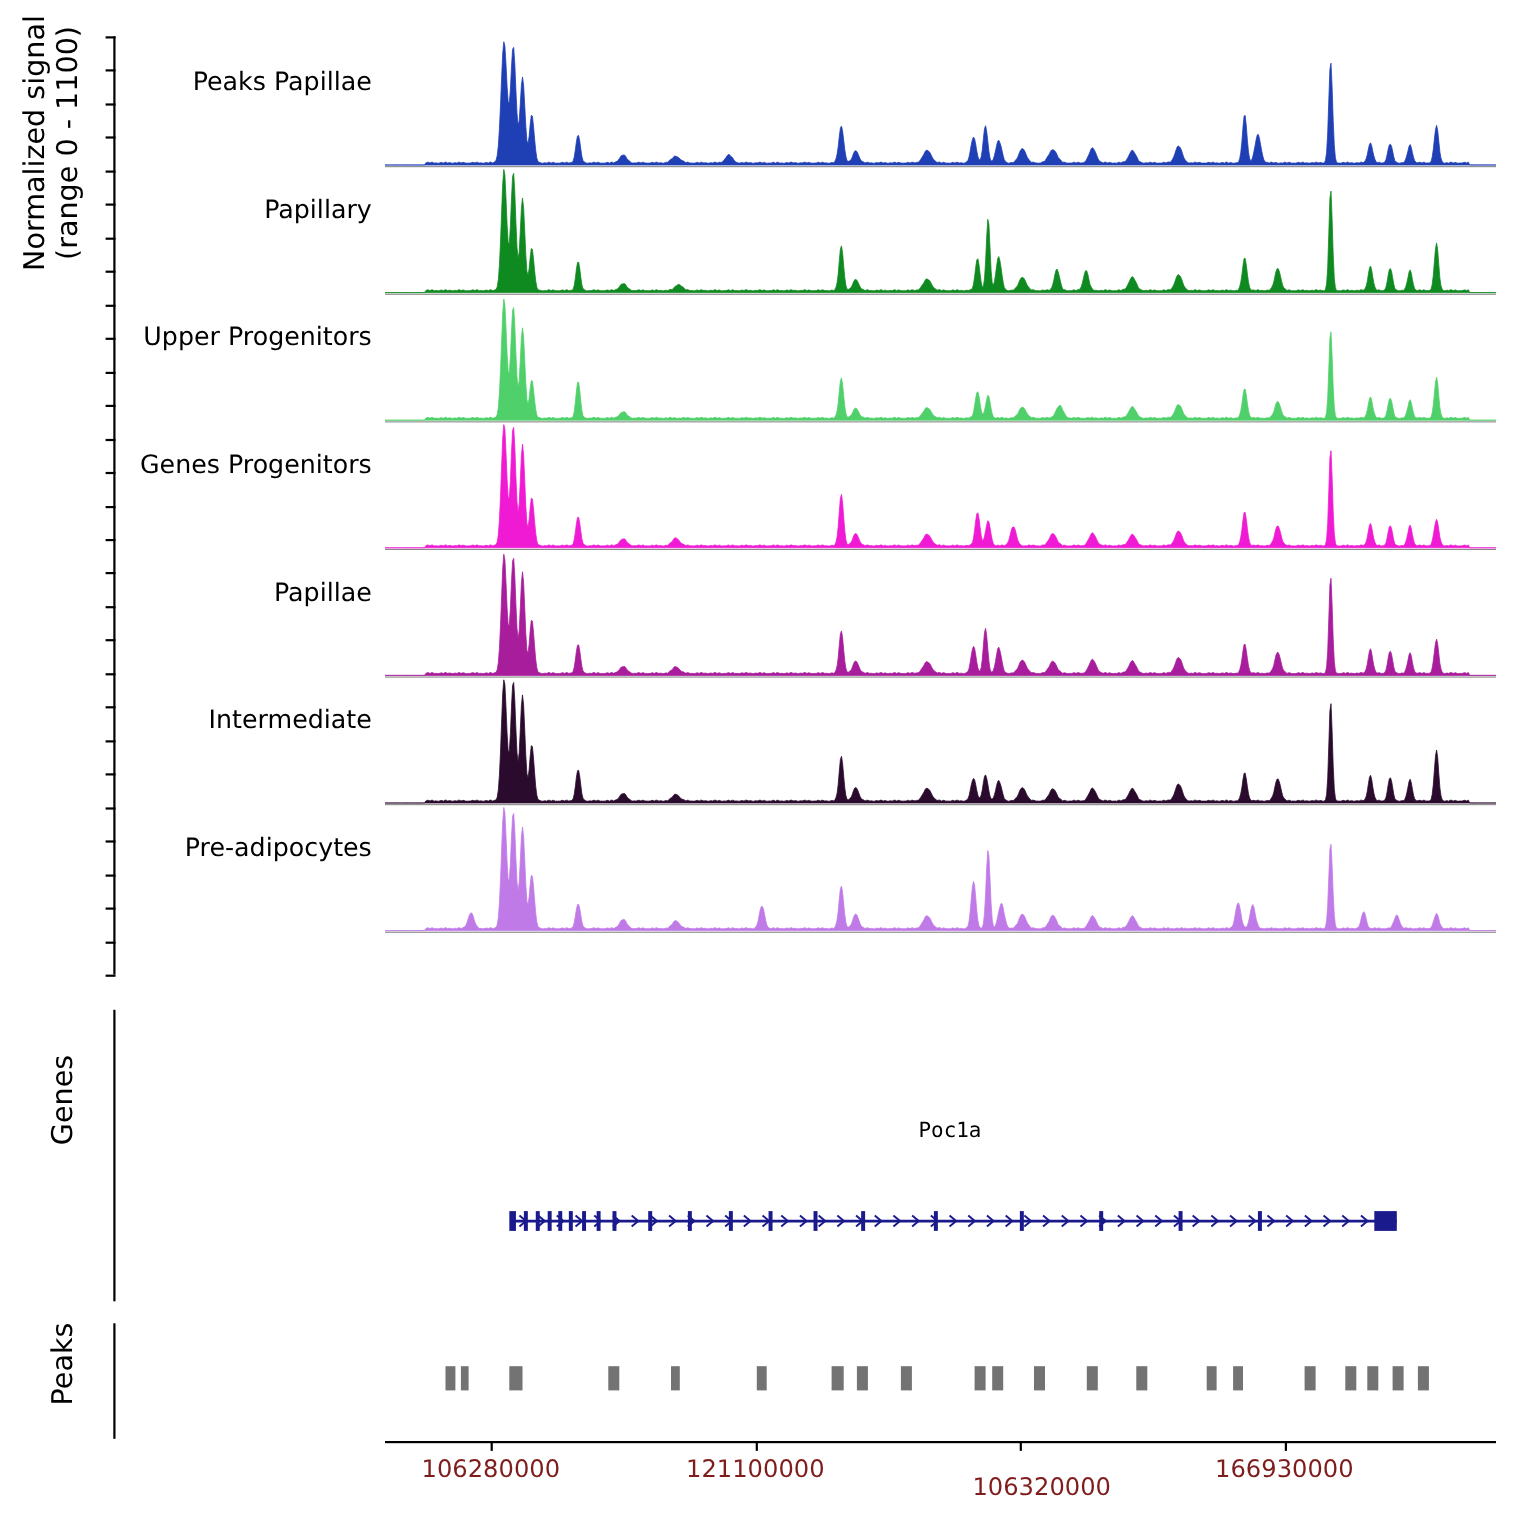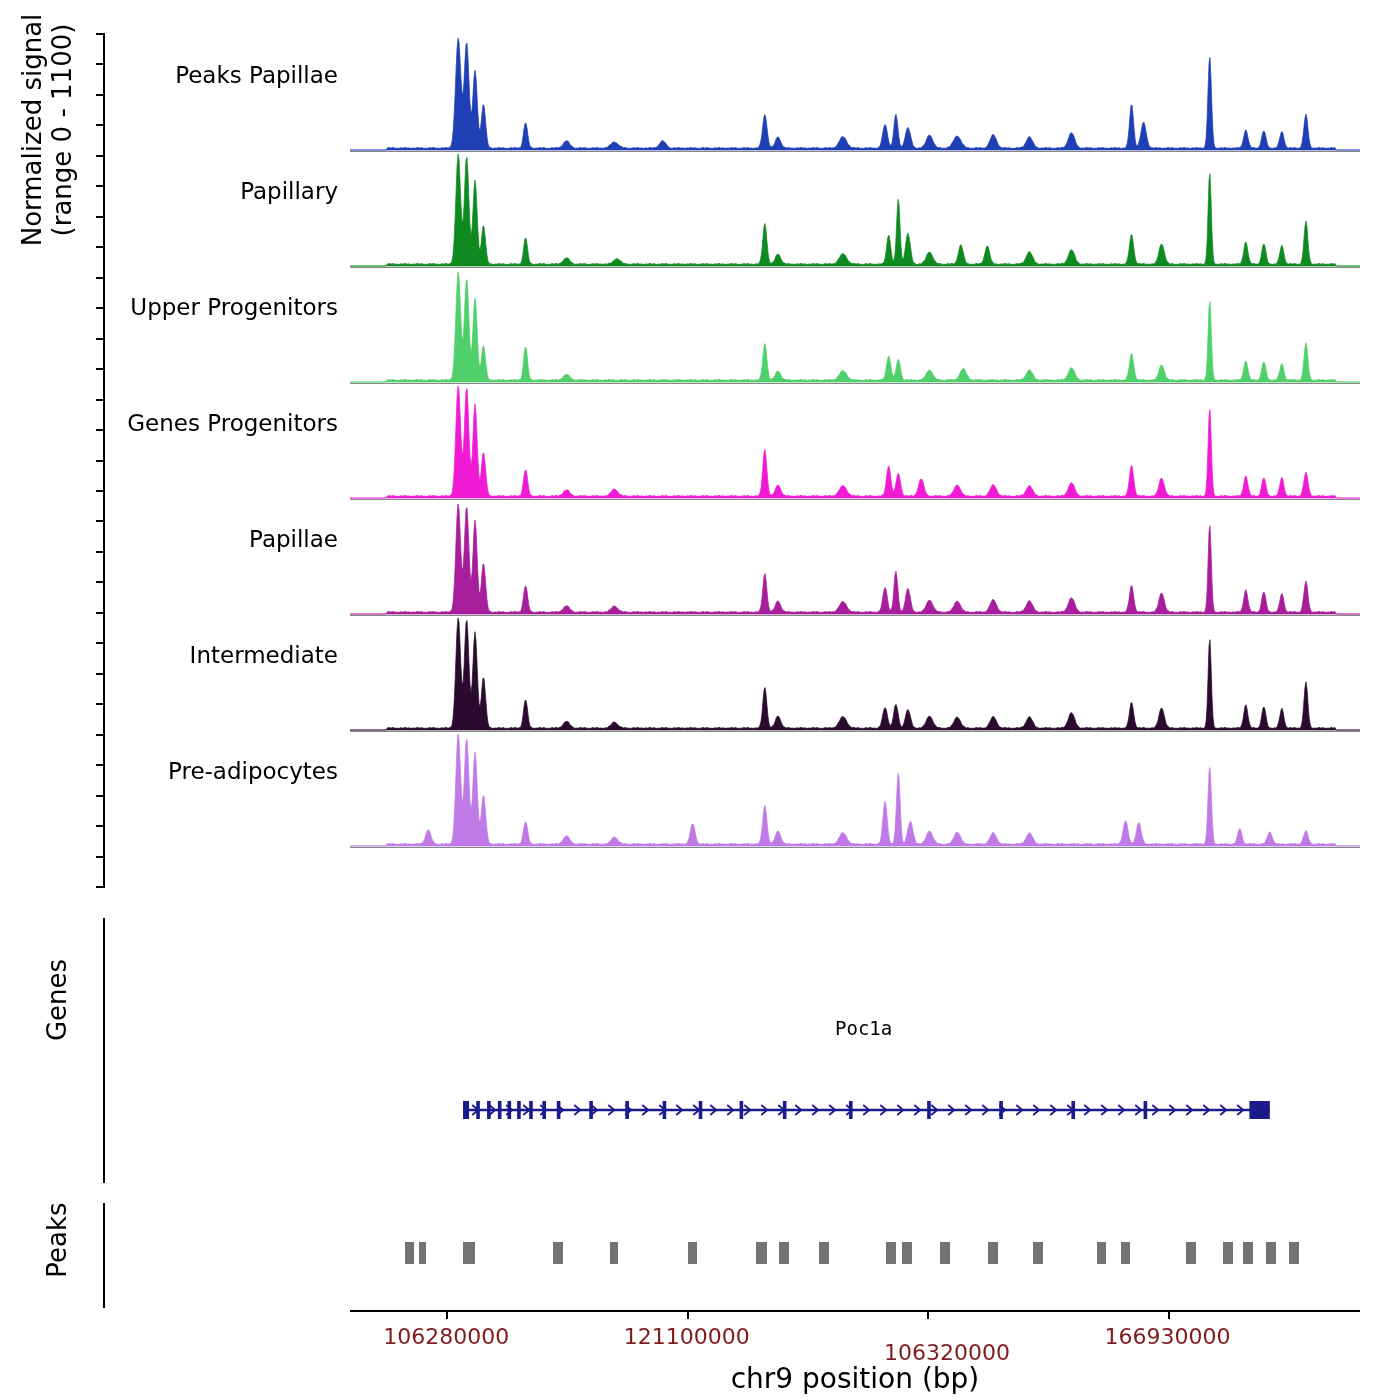--- a/index.html
+++ b/index.html
@@ -369,21 +369,20 @@
       <div class="peak-block" style="left: 770.726px; width: 9.61905px;"></div>
       <div class="peak-block" style="left: 835.655px; width: 10.8214px;"></div>
       <div class="peak-block" style="left: 872.929px; width: 9.61905px;"></div>
       <div class="peak-block" style="left: 893.369px; width: 9.61905px;"></div>
       <div class="peak-block" style="left: 916.214px; width: 9.61905px;"></div>
       <div class="peak-block" style="left: 939.06px; width: 9.61905px;"></div>
     </div>
 
   <div id="xaxis">
     <div class="xaxis-line"></div>
-    <div class="xaxis-title">chr9 position (bp)</div>
   <div class="xtick" style="left: 96.1905px;"></div>
       <div class="xticklabel" style="left: 96.1905px;">106280000</div>
       <div class="xtick" style="left: 336.667px;"></div>
       <div class="xticklabel" style="left: 336.667px;">121100000</div>
       <div class="xtick" style="left: 577.143px;"></div>
       <div class="xticklabel" style="left: 597px; margin-top: 16px;">106320000</div>
       <div class="xtick" style="left: 817.619px;"></div>
       <div class="xticklabel" style="left: 817.619px;">166930000</div>
     </div>
 

